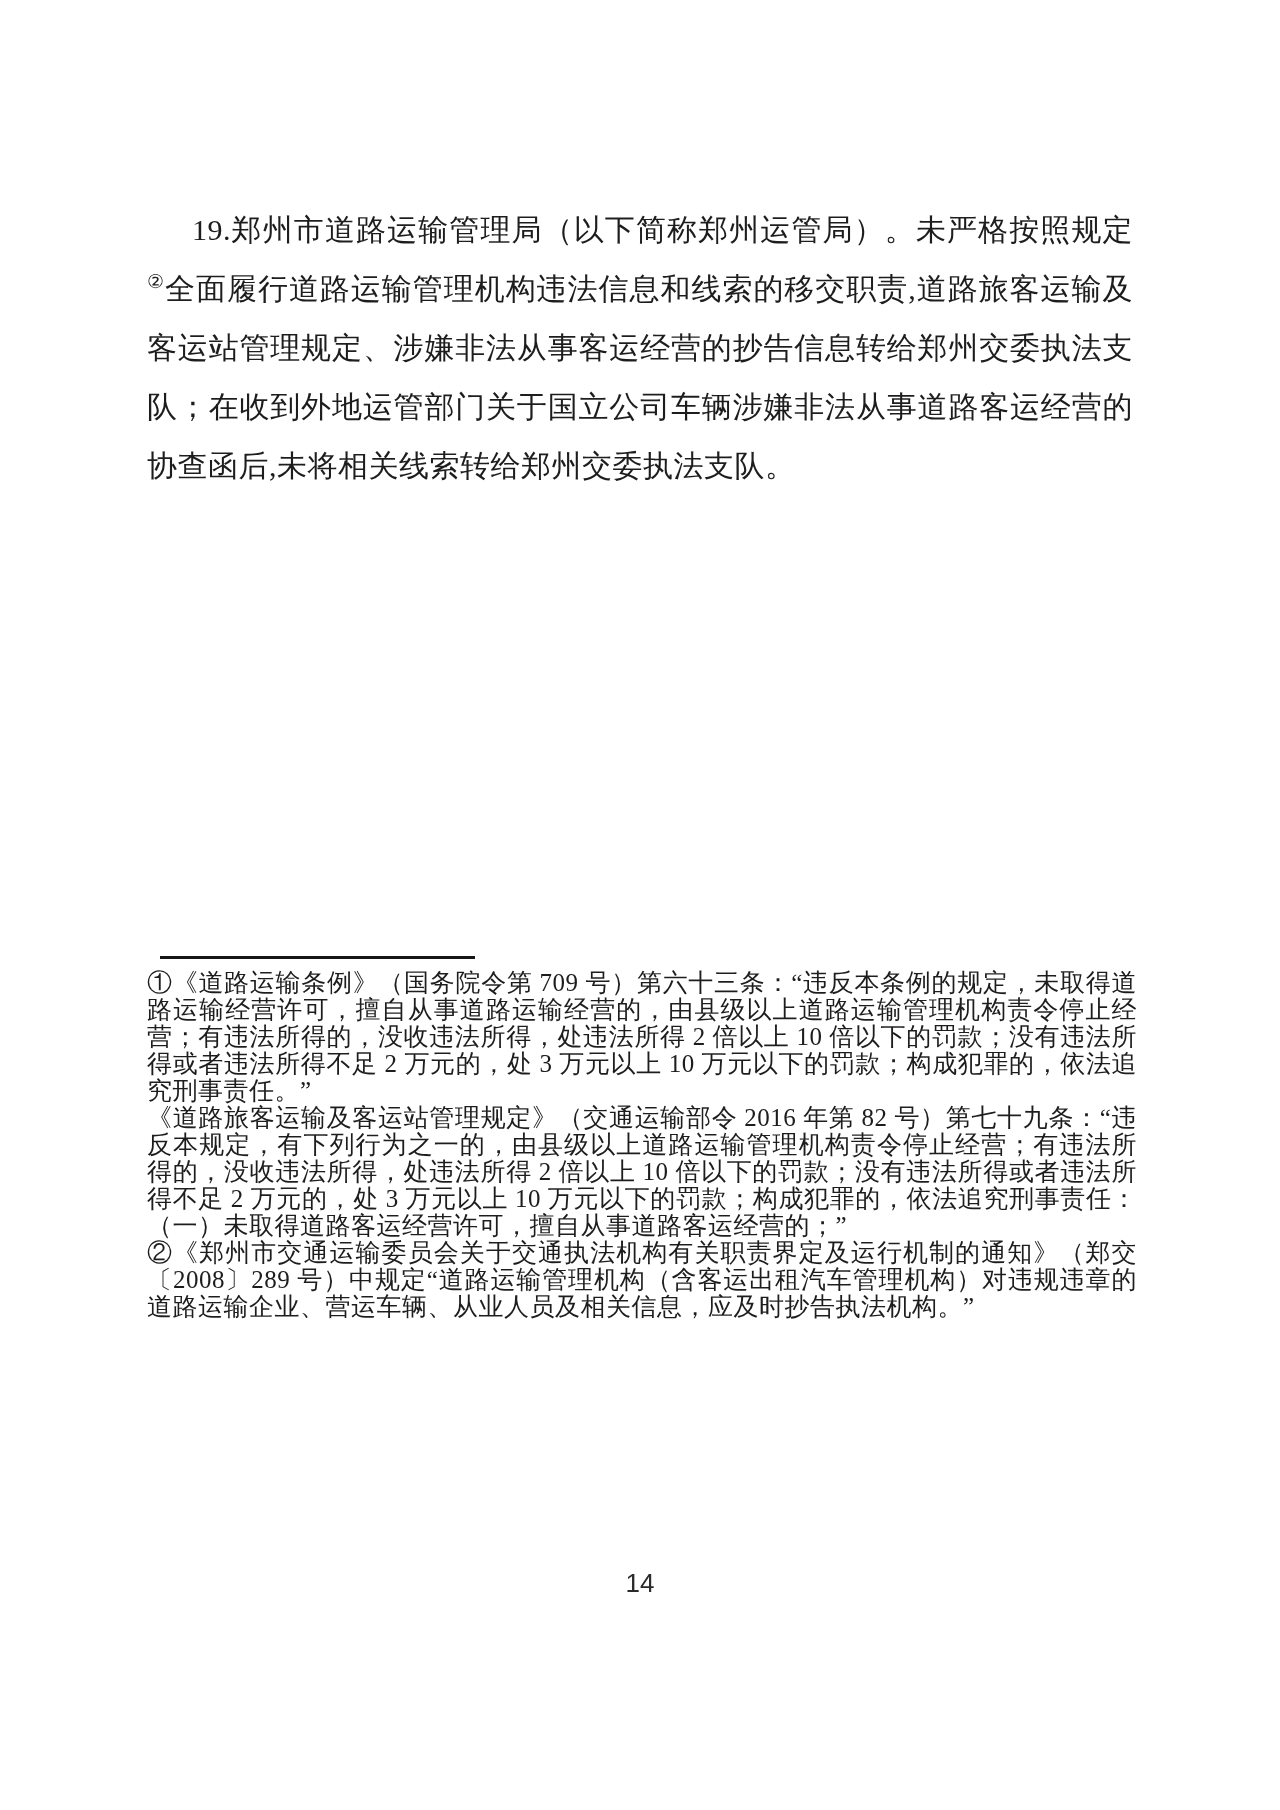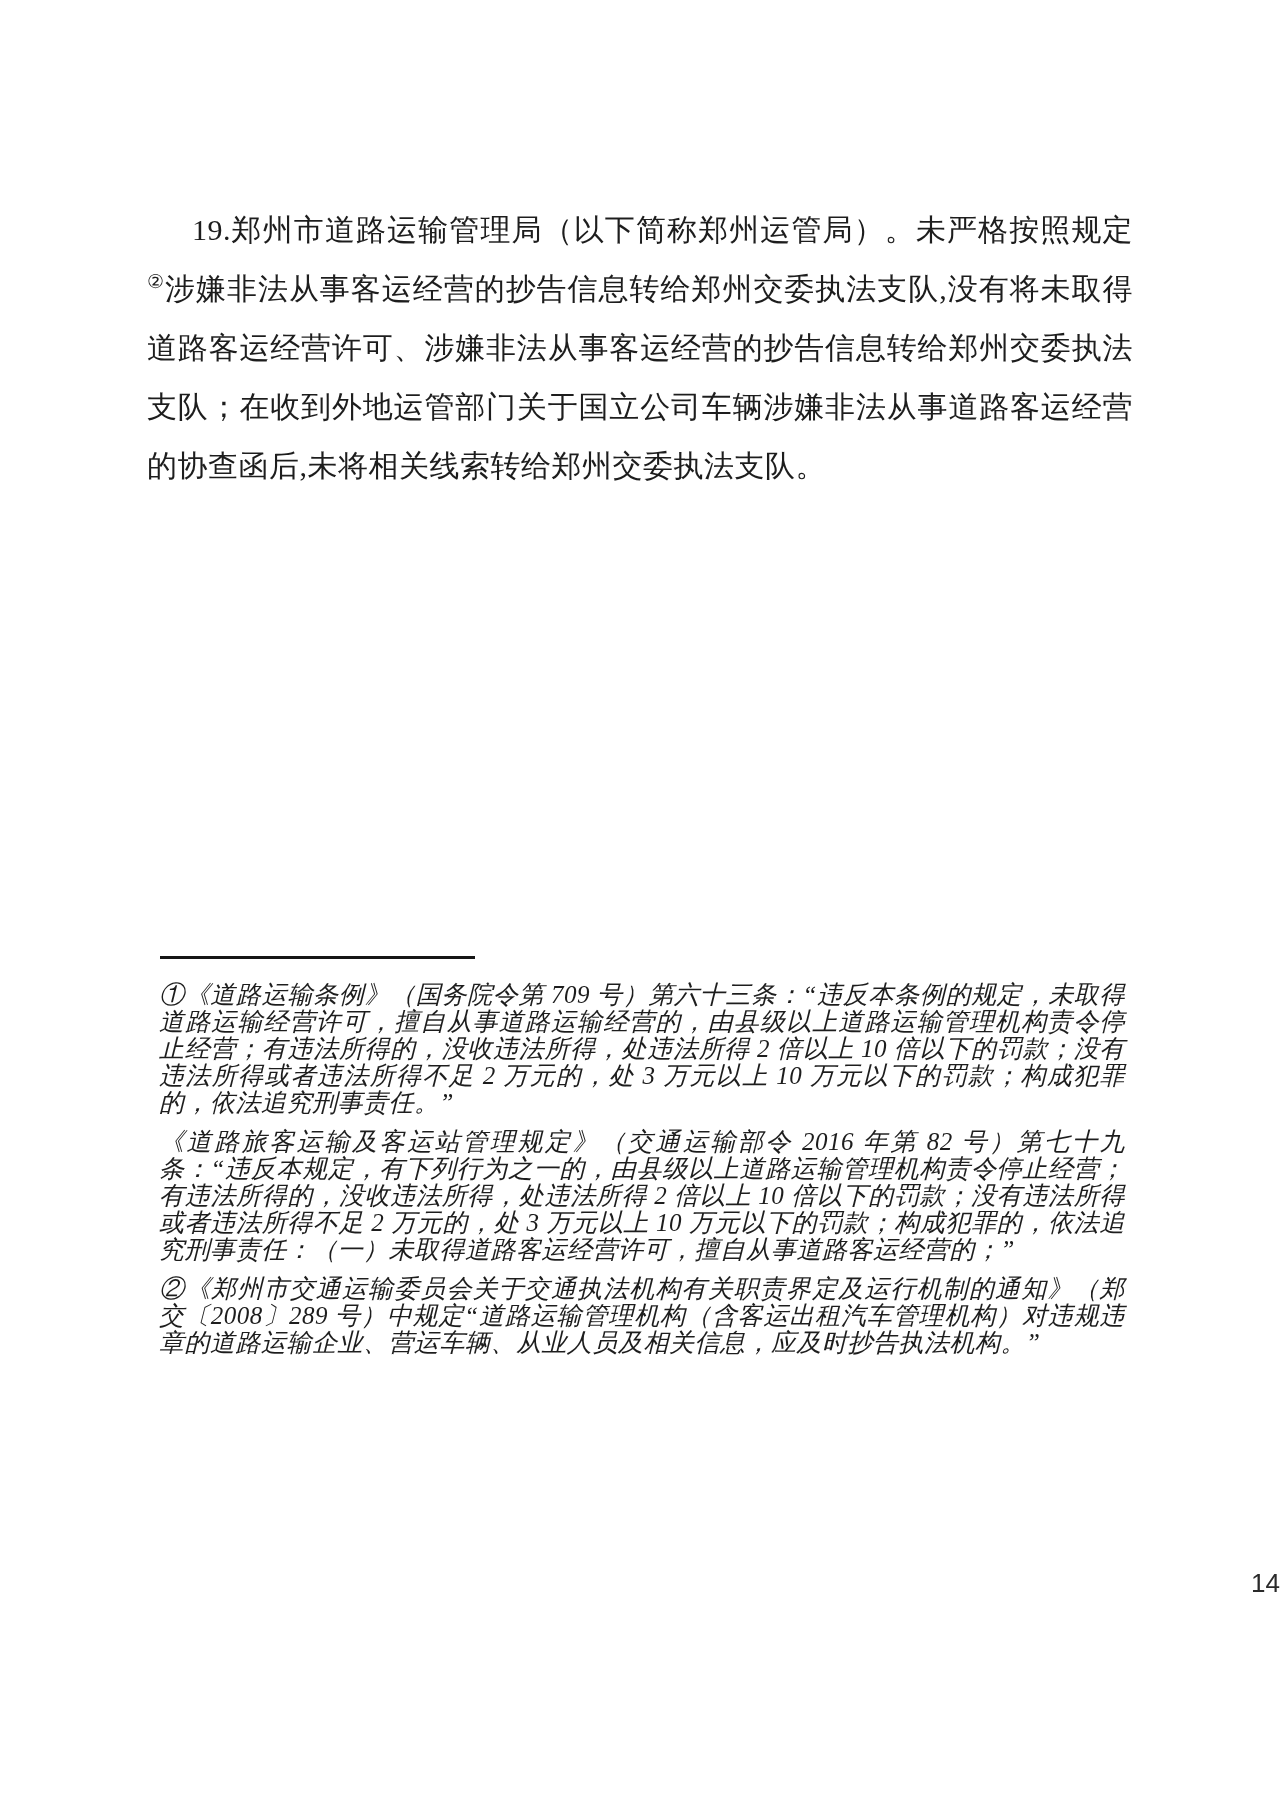--- a/index.html
+++ b/index.html
@@ -53,43 +53,42 @@
     position: absolute;
     left: 147px;
     top: 969px;
     width: 990px;
     font-size: 25px;
     line-height: 27px;
     text-align: justify;
     letter-spacing: 0.5px;
   }
   .footnote-para {
-    margin: 12px;
-    font-style: italic;
+    margin: 0;
   }
   .page-number {
     position: absolute;
     left: 0;
     top: 1568px;
     width: 1280px;
-    text-align: right;
+    text-align: center;
     font-size: 26px;
     font-family: "Liberation Sans", "DejaVu Sans", sans-serif;
     color: #2a2a2a;
   }
 </style>
 </head>
 <body>
 
 <div class="page">
 
   <div class="main-text">
 
 
-    <p class="body-para indented"><span class="para-heading">19.郑州市道路运输管理局</span><span>（以下简称郑州运管局）。未严格按照规定</span><sup class="fn-ref">②</sup><span>涉嫌非法从事客运经营的抄告信息转给郑州交委执法支队,没有将未取得道路客运经营许可、涉嫌非法从事客运经营的抄告信息转给郑州交委执法支队；在收到外地运管部门关于国立公司车辆涉嫌非法从事道路客运经营的协查函后,未将相关线索转给郑州交委执法支队。</span></p>
+    <p class="body-para indented"><span class="para-heading">19.郑州市道路运输管理局</span><span>（以下简称郑州运管局）。未严格按照规定</span><sup class="fn-ref">②</sup><span>全面履行道路运输管理机构违法信息和线索的移交职责,道路旅客运输及客运站管理规定、涉嫌非法从事客运经营的抄告信息转给郑州交委执法支队；在收到外地运管部门关于国立公司车辆涉嫌非法从事道路客运经营的协查函后,未将相关线索转给郑州交委执法支队。</span></p>
 
 
   </div>
 
   <div class="footnote-rule"></div>
 
   <div class="footnotes">
     <p class="footnote-para">①《道路运输条例》（国务院令第 709 号）第六十三条：“违反本条例的规定，未取得道路运输经营许可，擅自从事道路运输经营的，由县级以上道路运输管理机构责令停止经营；有违法所得的，没收违法所得，处违法所得 2 倍以上 10 倍以下的罚款；没有违法所得或者违法所得不足 2 万元的，处 3 万元以上 10 万元以下的罚款；构成犯罪的，依法追究刑事责任。”</p>
     <p class="footnote-para">《道路旅客运输及客运站管理规定》（交通运输部令 2016 年第 82 号）第七十九条：“违反本规定，有下列行为之一的，由县级以上道路运输管理机构责令停止经营；有违法所得的，没收违法所得，处违法所得 2 倍以上 10 倍以下的罚款；没有违法所得或者违法所得不足 2 万元的，处 3 万元以上 10 万元以下的罚款；构成犯罪的，依法追究刑事责任：（一）未取得道路客运经营许可，擅自从事道路客运经营的；”</p>
     <p class="footnote-para">②《郑州市交通运输委员会关于交通执法机构有关职责界定及运行机制的通知》（郑交〔2008〕289 号）中规定“道路运输管理机构（含客运出租汽车管理机构）对违规违章的道路运输企业、营运车辆、从业人员及相关信息，应及时抄告执法机构。”</p>

